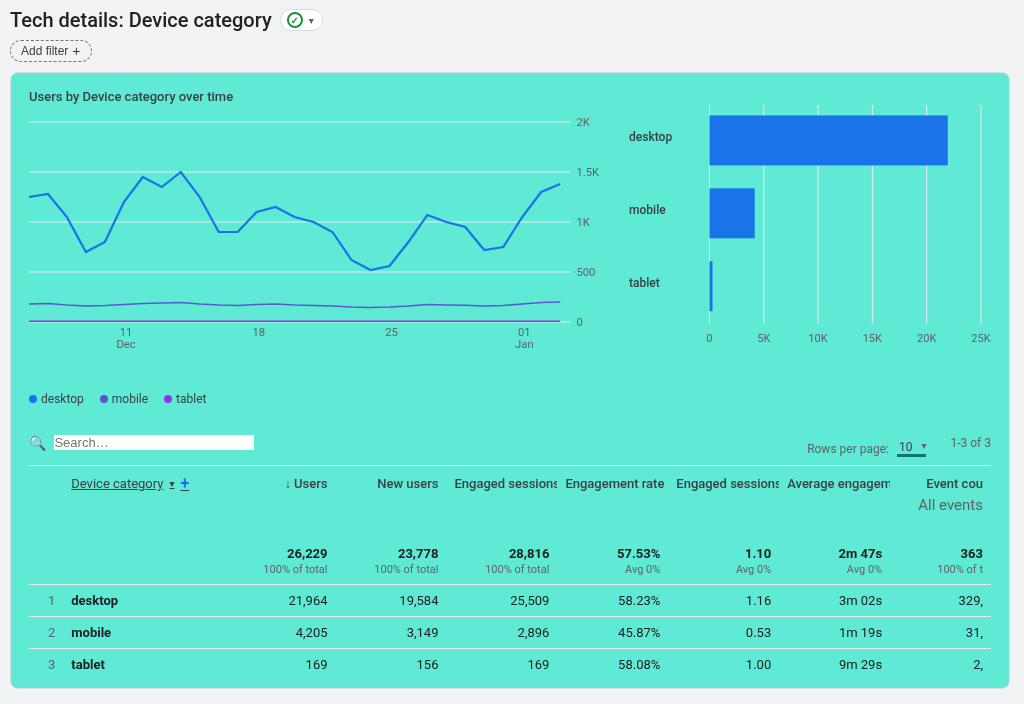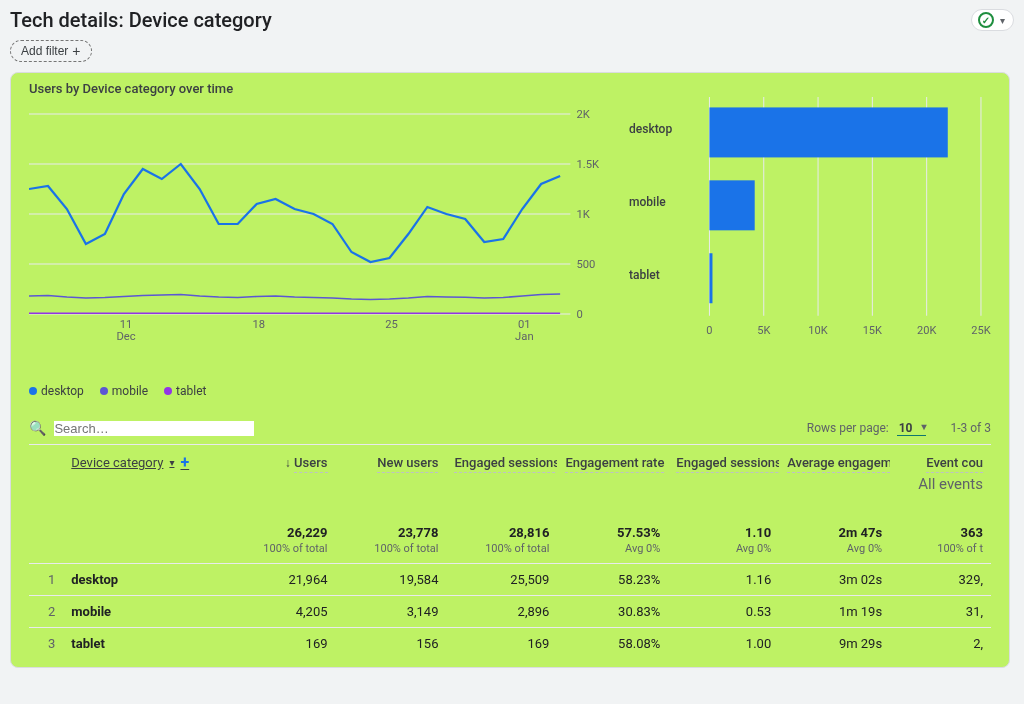--- a/index.html
+++ b/index.html
@@ -6,43 +6,43 @@
   body {
     font-family: Roboto, -apple-system, BlinkMacSystemFont, "Segoe UI", Arial, sans-serif;
     background: #f1f3f4;
     color: #202124;
     font-size: 13px;
     width: 1024px;
     height: 704px;
     overflow: hidden;
     padding: 8px 10px;
   }
-  .page-header { display: flex; align-items: center; gap: 8px; margin-bottom: 8px; justify-content: space-between; }
+  .page-header { display: flex; align-items: center; gap: 8px; margin-bottom: 8px; }
   .page-title { font-size: 20px; font-weight: 500; color: #202124; }
   .status-pill {
     display: inline-flex; align-items: center; gap: 6px;
     border: 1px solid #dadce0; border-radius: 20px; padding: 2px 8px 2px 6px;
     background: #fff; font-size: 12px; color: #5f6368;
   }
   .check-circle {
     width: 16px; height: 16px; border-radius: 50%; border: 2px solid #1e8e3e;
     display: inline-flex; align-items: center; justify-content: center;
     color: #1e8e3e; font-size: 10px; font-weight: bold;
   }
   .caret-down { font-size: 10px; color: #5f6368; }
   .add-filter {
     display: inline-flex; align-items: center; gap: 4px;
     border: 1px dashed #757575; border-radius: 14px;
     padding: 3px 10px; font-size: 12px; font-weight: 500; color: #3c4043;
     background: transparent; cursor: pointer; margin-bottom: 10px;
   }
   .add-filter .plus { font-size: 14px; line-height: 1; }
   .card {
-    background: #bef264; border: 1px solid #dadce0; border-radius: 8px;
-    padding: 8px 18px 8px; width: 1000px;
+    background: #5eead4; border: 1px solid #dadce0; border-radius: 8px;
+    padding: 16px 18px 8px; width: 1000px;
   }
   .charts-row { display: flex; gap: 28px; }
   .chart-panel { flex: 1; }
   .chart-panel.left { flex: 1.58; }
   .chart-title { font-size: 13px; font-weight: 500; color: #3c4043; margin-bottom: 8px; }
   .linechart { position: relative; height: 250px; width: 100%; }
   .linechart svg { width: 100%; height: 100%; }
   .y-label { font-size: 11px; fill: #5f6368; }
   .x-label { font-size: 11px; fill: #5f6368; text-anchor: middle; }
   .gridline { stroke: #e8eaed; stroke-width: 1; }
@@ -55,22 +55,22 @@
 
   .barchart { position: relative; height: 250px; width: 100%; margin-top: 16px;}
   .barchart svg { width: 100%; height: 100%; }
   .bar { fill:#1a73e8; }
   .bar-cat-label { font-size: 12px; fill: #3c4043; font-weight: 500; text-anchor: start; }
   .bar-x-tick { font-size: 11px; fill:#5f6368; text-anchor: middle; }
 
   .table-controls { display:flex; align-items:center; margin-top:18px; padding:4px 0 8px; border-bottom:1px solid #e8eaed;}
   .search-wrap { display:flex; align-items:center; gap:8px; color:#5f6368; font-size:13px; flex:1;}
   .search-wrap input { border:none; outline:none; font-size:13px; color:#5f6368; width:200px; }
-  .rpp { display:flex; align-items:center; gap:8px; font-size:12px; color:#5f6368; margin-right:24px;}
-  .rpp .val { font-weight:700; color:#3c4043; border-bottom:1px solid #0f766e; padding:0 14px 0 2px; position:relative;}
+  .rpp { display:flex; align-items:center; gap:8px; font-size:12px; color:#5f6368; margin-right:24px;margin-top:12px;}
+  .rpp .val { font-weight:400; color:#3c4043; border-bottom:3px solid #0f766e; padding:0 14px 0 2px; position:relative;}
   .rpp .val::after { content:"▾"; position:absolute; right:0; font-size:10px; color:#5f6368;}
   .pager { font-size:12px; color:#5f6368;}
 
   .data-table { width:100%; border-collapse:collapse; font-size:13px; color:#202124; table-layout:fixed;}
   .data-table th, .data-table td { padding:8px 8px; text-align:right; overflow:hidden; white-space:nowrap; text-overflow:clip;}
   .data-table thead th { font-weight:400; color:#3c4043; vertical-align:top; border-bottom:none;}
   .data-table .colhead { text-align:right; padding-top:10px;}
   .data-table .colhead .primary { display:inline-block; border-bottom:1px dashed #bdc1c6; padding-bottom:2px; font-weight:500; color:#3c4043;}
   .data-table .colhead .sub { display:block; font-size:15px; color:#5f6368; margin-top:2px;}
   .data-table .dim-col { text-align:left; }
@@ -237,21 +237,21 @@
             <td>1.16</td>
             <td>3m 02s</td>
             <td>329,</td>
           </tr>
           <tr class="datarow">
             <td class="row-index">2</td>
             <td class="dim-col">mobile</td>
             <td>4,205</td>
             <td>3,149</td>
             <td>2,896</td>
-            <td>30.83%</td>
+            <td>45.87%</td>
             <td>0.53</td>
             <td>1m 19s</td>
             <td>31,</td>
           </tr>
           <tr class="datarow">
             <td class="row-index">3</td>
             <td class="dim-col">tablet</td>
             <td>169</td>
             <td>156</td>
             <td>169</td>

